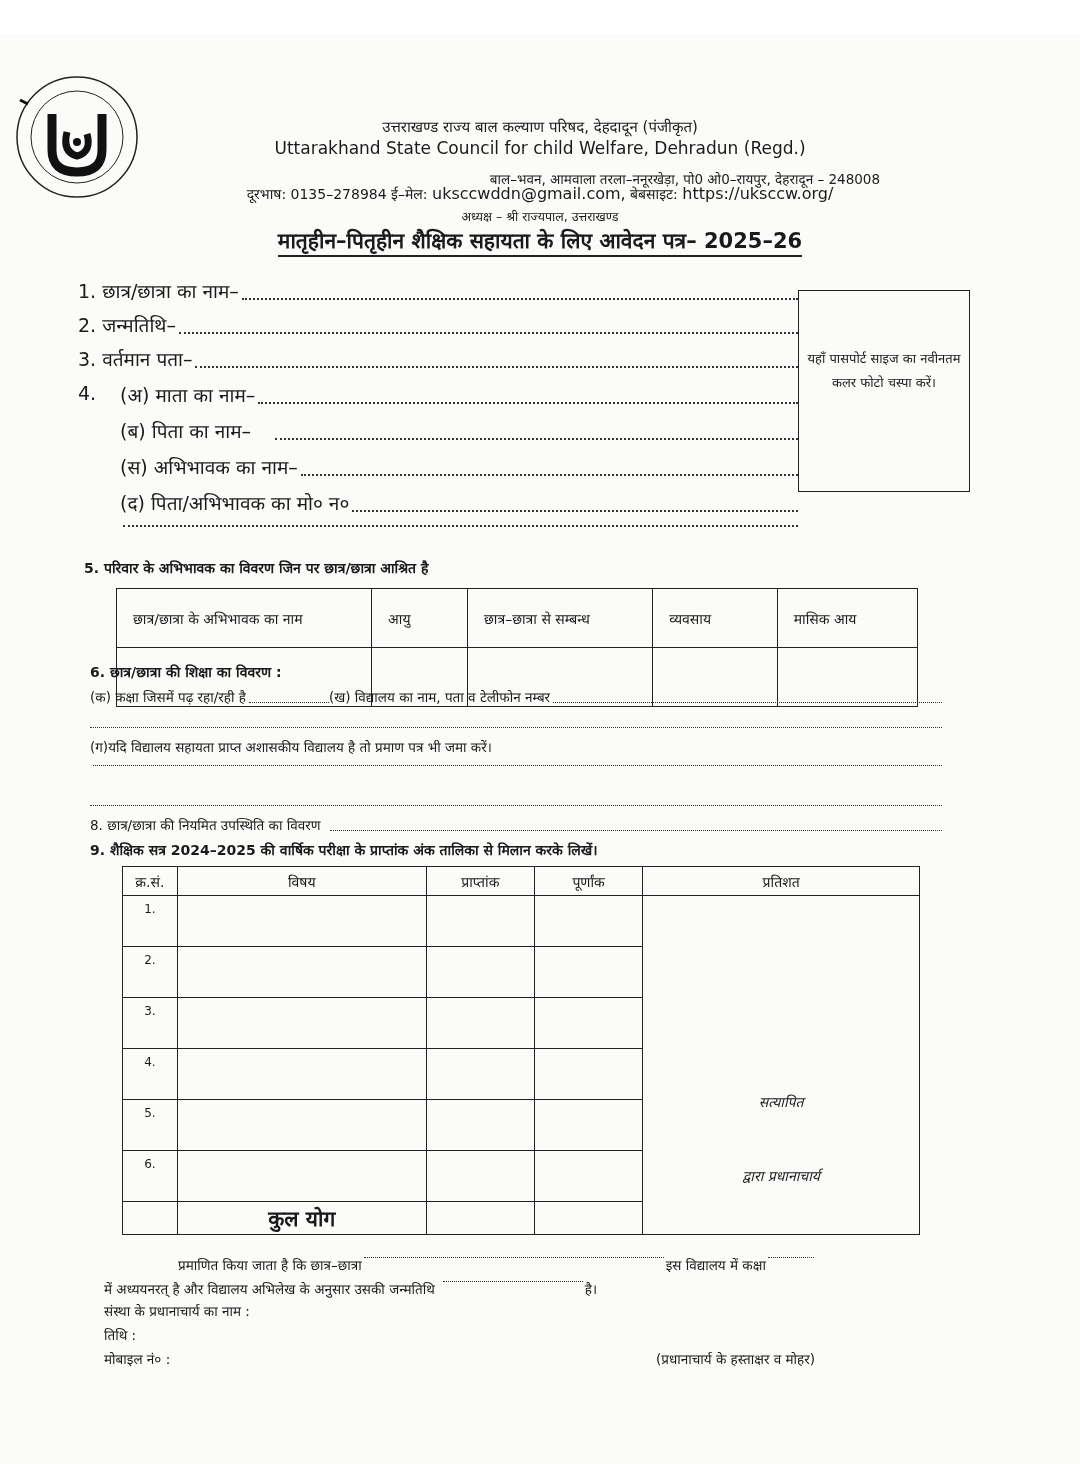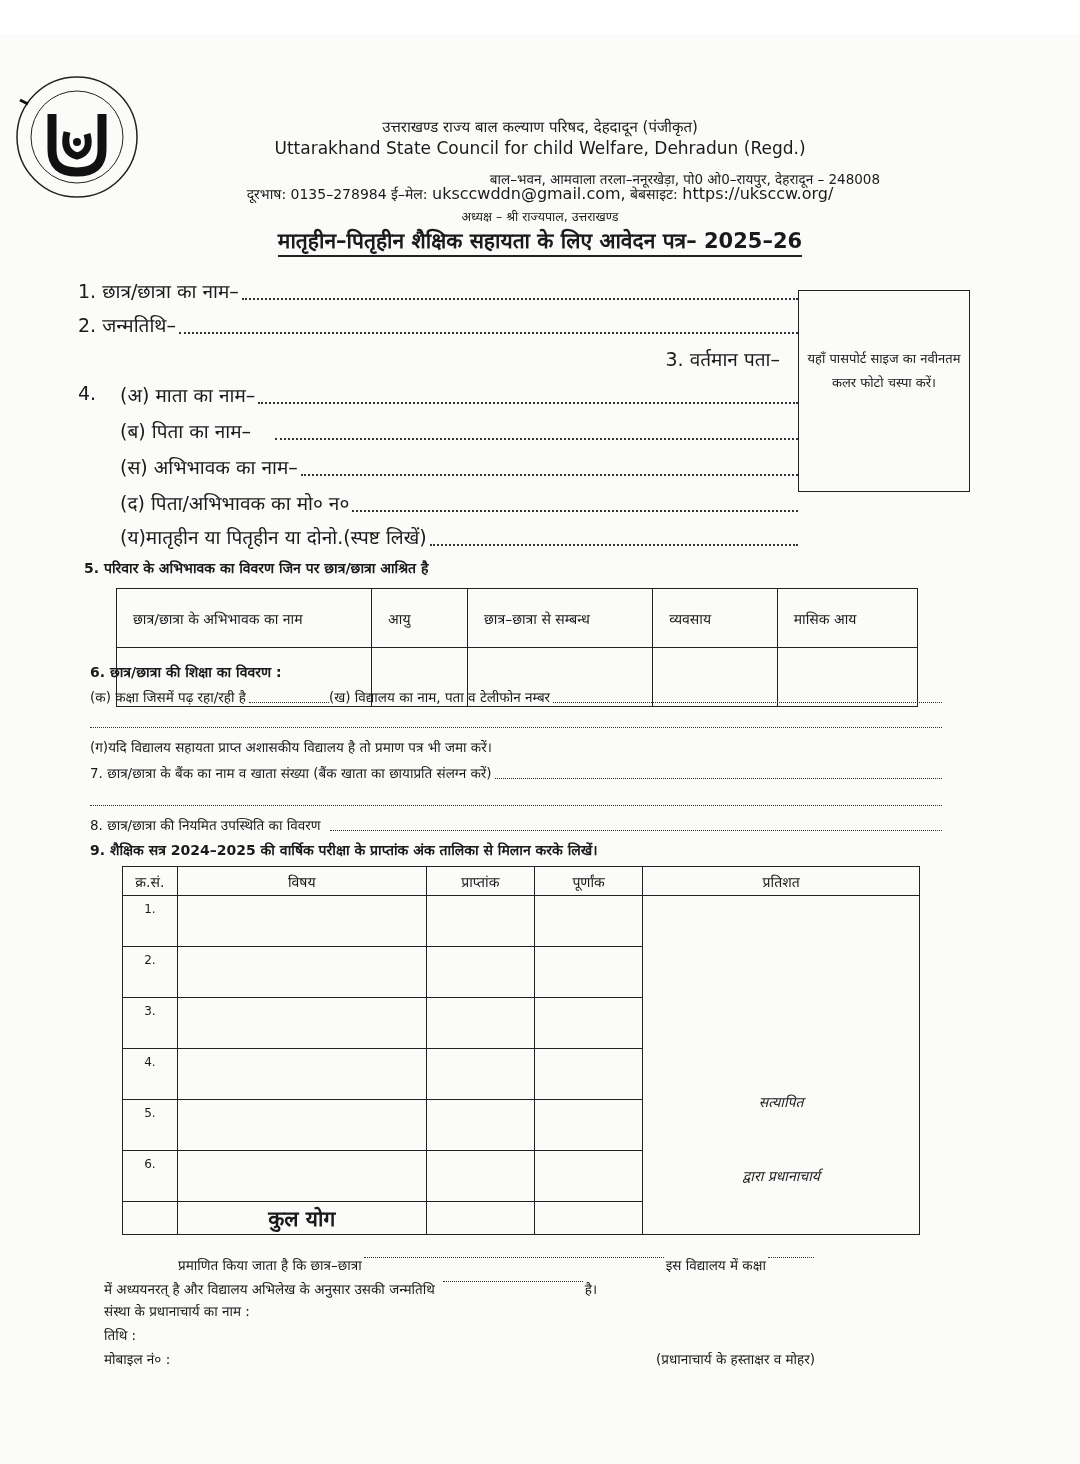--- a/index.html
+++ b/index.html
@@ -98,21 +98,21 @@
 <div class="title"><span>मातृहीन–पितृहीन शैक्षिक सहायता के लिए आवेदन पत्र– 2025–26</span></div>
 
 <div class="field" style="left:78px;top:278px;width:720px;">
   <span>1. छात्र/छात्रा का नाम–</span>
     <span class="dots"></span>
 </div>
 <div class="field" style="left:78px;top:312px;width:720px;">
   <span>2. जन्मतिथि–</span>
     <span class="dots"></span>
 </div>
-<div class="field" style="left:60px;top:346px;width:720px;flex-direction:column;">
+<div class="field" style="left:78px;top:346px;width:720px;">
   <span>3. वर्तमान पता–</span>
     <span class="dots"></span>
 </div>
 <div class="abs" style="left:78px;top:382px;font-size:19px;">4.</div>
 <div class="field" style="left:120px;top:382px;width:678px;">
   <span>(अ) माता का नाम–</span>
     <span class="dots"></span>
 </div>
 <div class="field" style="left:120px;top:418px;width:678px;">
   <span>(ब) पिता का नाम–</span>
@@ -120,21 +120,20 @@
 </div>
 <div class="field" style="left:120px;top:454px;width:678px;">
   <span>(स) अभिभावक का नाम–</span>
     <span class="dots"></span>
 </div>
 <div class="field" style="left:120px;top:490px;width:678px;">
   <span>(द) पिता/अभिभावक का मो० न०</span>
     <span class="dots"></span>
 </div>
 <div class="field" style="left:120px;top:524px;width:678px;">
-  <span>(य)मातृहीन या पितृहीन या दोनो.(स्पष्ट लिखें)</span>
     <span class="dots"></span>
 </div>
 
 <div class="photo-box">
   <span style="white-space:normal;">यहाँ पासपोर्ट साइज का नवीनतम कलर फोटो चस्पा करें।</span>
 </div>
 
 <div class="sec bold" style="left:84px;top:558px;">5. परिवार के अभिभावक का विवरण जिन पर छात्र/छात्रा आश्रित है</div>
 <table class="t5">
   <thead>
@@ -161,21 +160,20 @@
 <div class="sfield" style="left:90px;top:688px;width:852px;">
   <span>(क) कक्षा जिसमें पढ़ रहा/रही है</span>
   <span class="dots" style="flex:none;width:80px;"></span>
   <span>(ख) विद्यालय का नाम, पता व टेलीफोन नम्बर</span>
   <span class="dots"></span>
 </div>
 <div class="sdots" style="left:90px;top:726px;width:852px;"></div>
 <div class="sec" style="left:90px;top:738px;font-size:13.5px;">(ग)यदि विद्यालय सहायता प्राप्त अशासकीय विद्यालय है तो  प्रमाण पत्र भी जमा करें।</div>
 
 <div class="sfield" style="left:90px;top:764px;width:852px;">
-  <span>7. छात्र/छात्रा के बैंक का नाम व खाता संख्या (बैंक खाता का छायाप्रति संलग्न करें)</span>
     <span class="dots"></span>
 </div>
 <div class="sdots" style="left:90px;top:804px;width:852px;"></div>
 
 <div class="sfield" style="left:90px;top:816px;width:852px;">
   <span>8. छात्र/छात्रा की नियमित उपस्थिति का विवरण</span>
     <span class="dots" style="margin-left:10px"></span>
 </div>
 
 <div class="sec bold" style="left:90px;top:840px;font-size:14px;">9. शैक्षिक सत्र 2024–2025 की वार्षिक परीक्षा के प्राप्तांक अंक तालिका से मिलान करके लिखें।</div>

